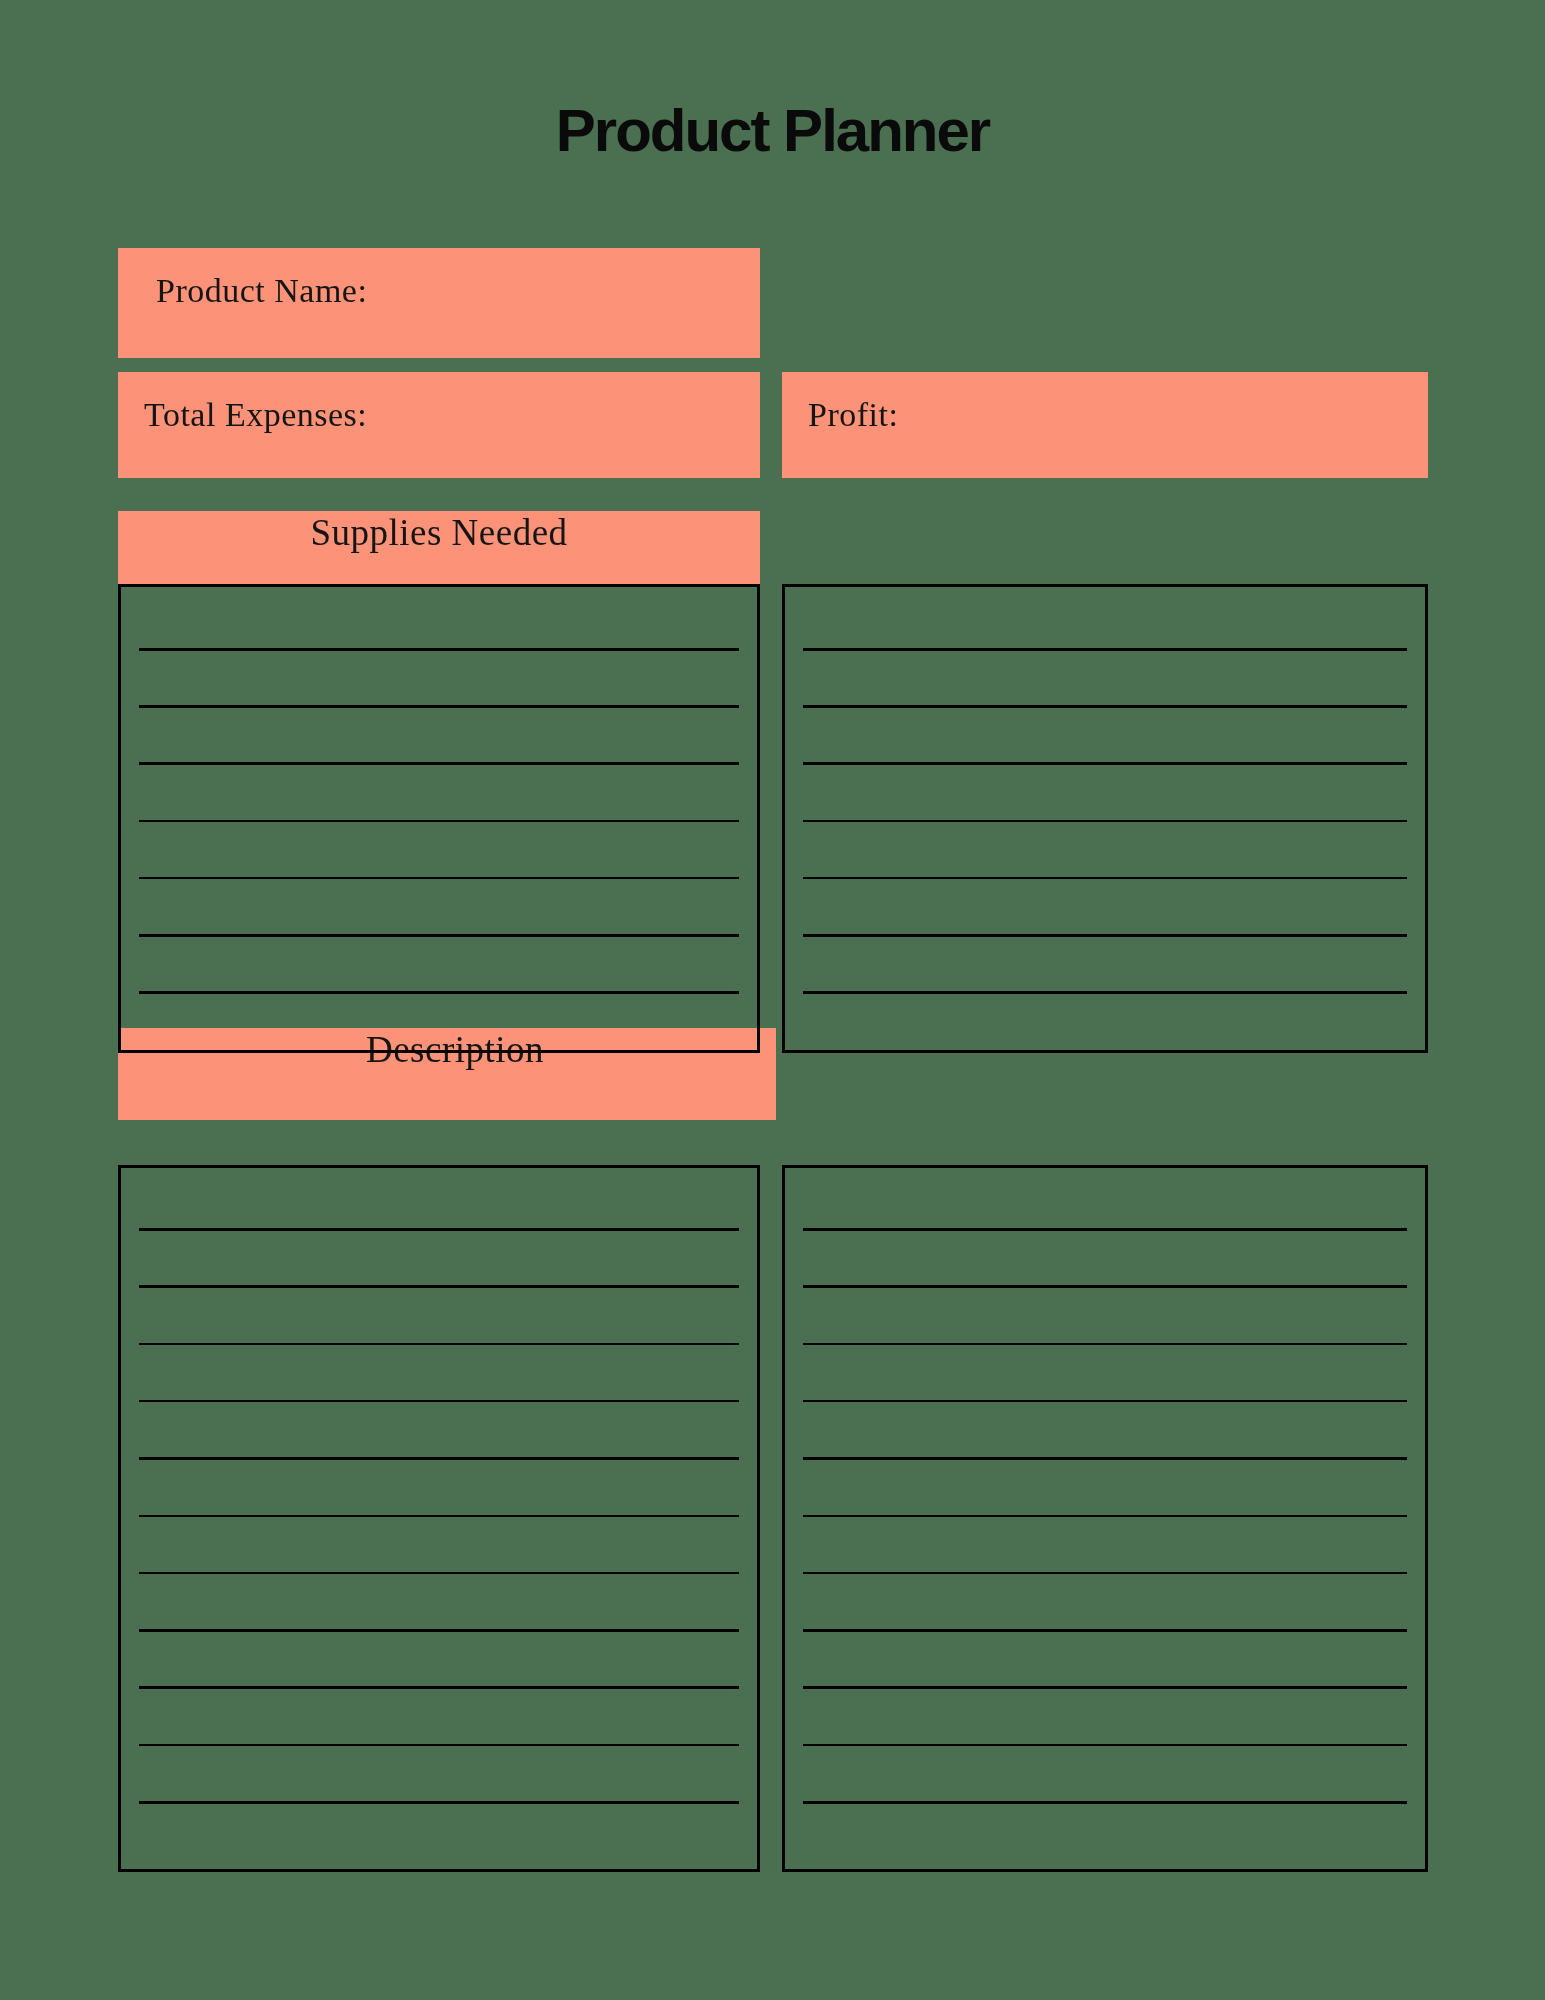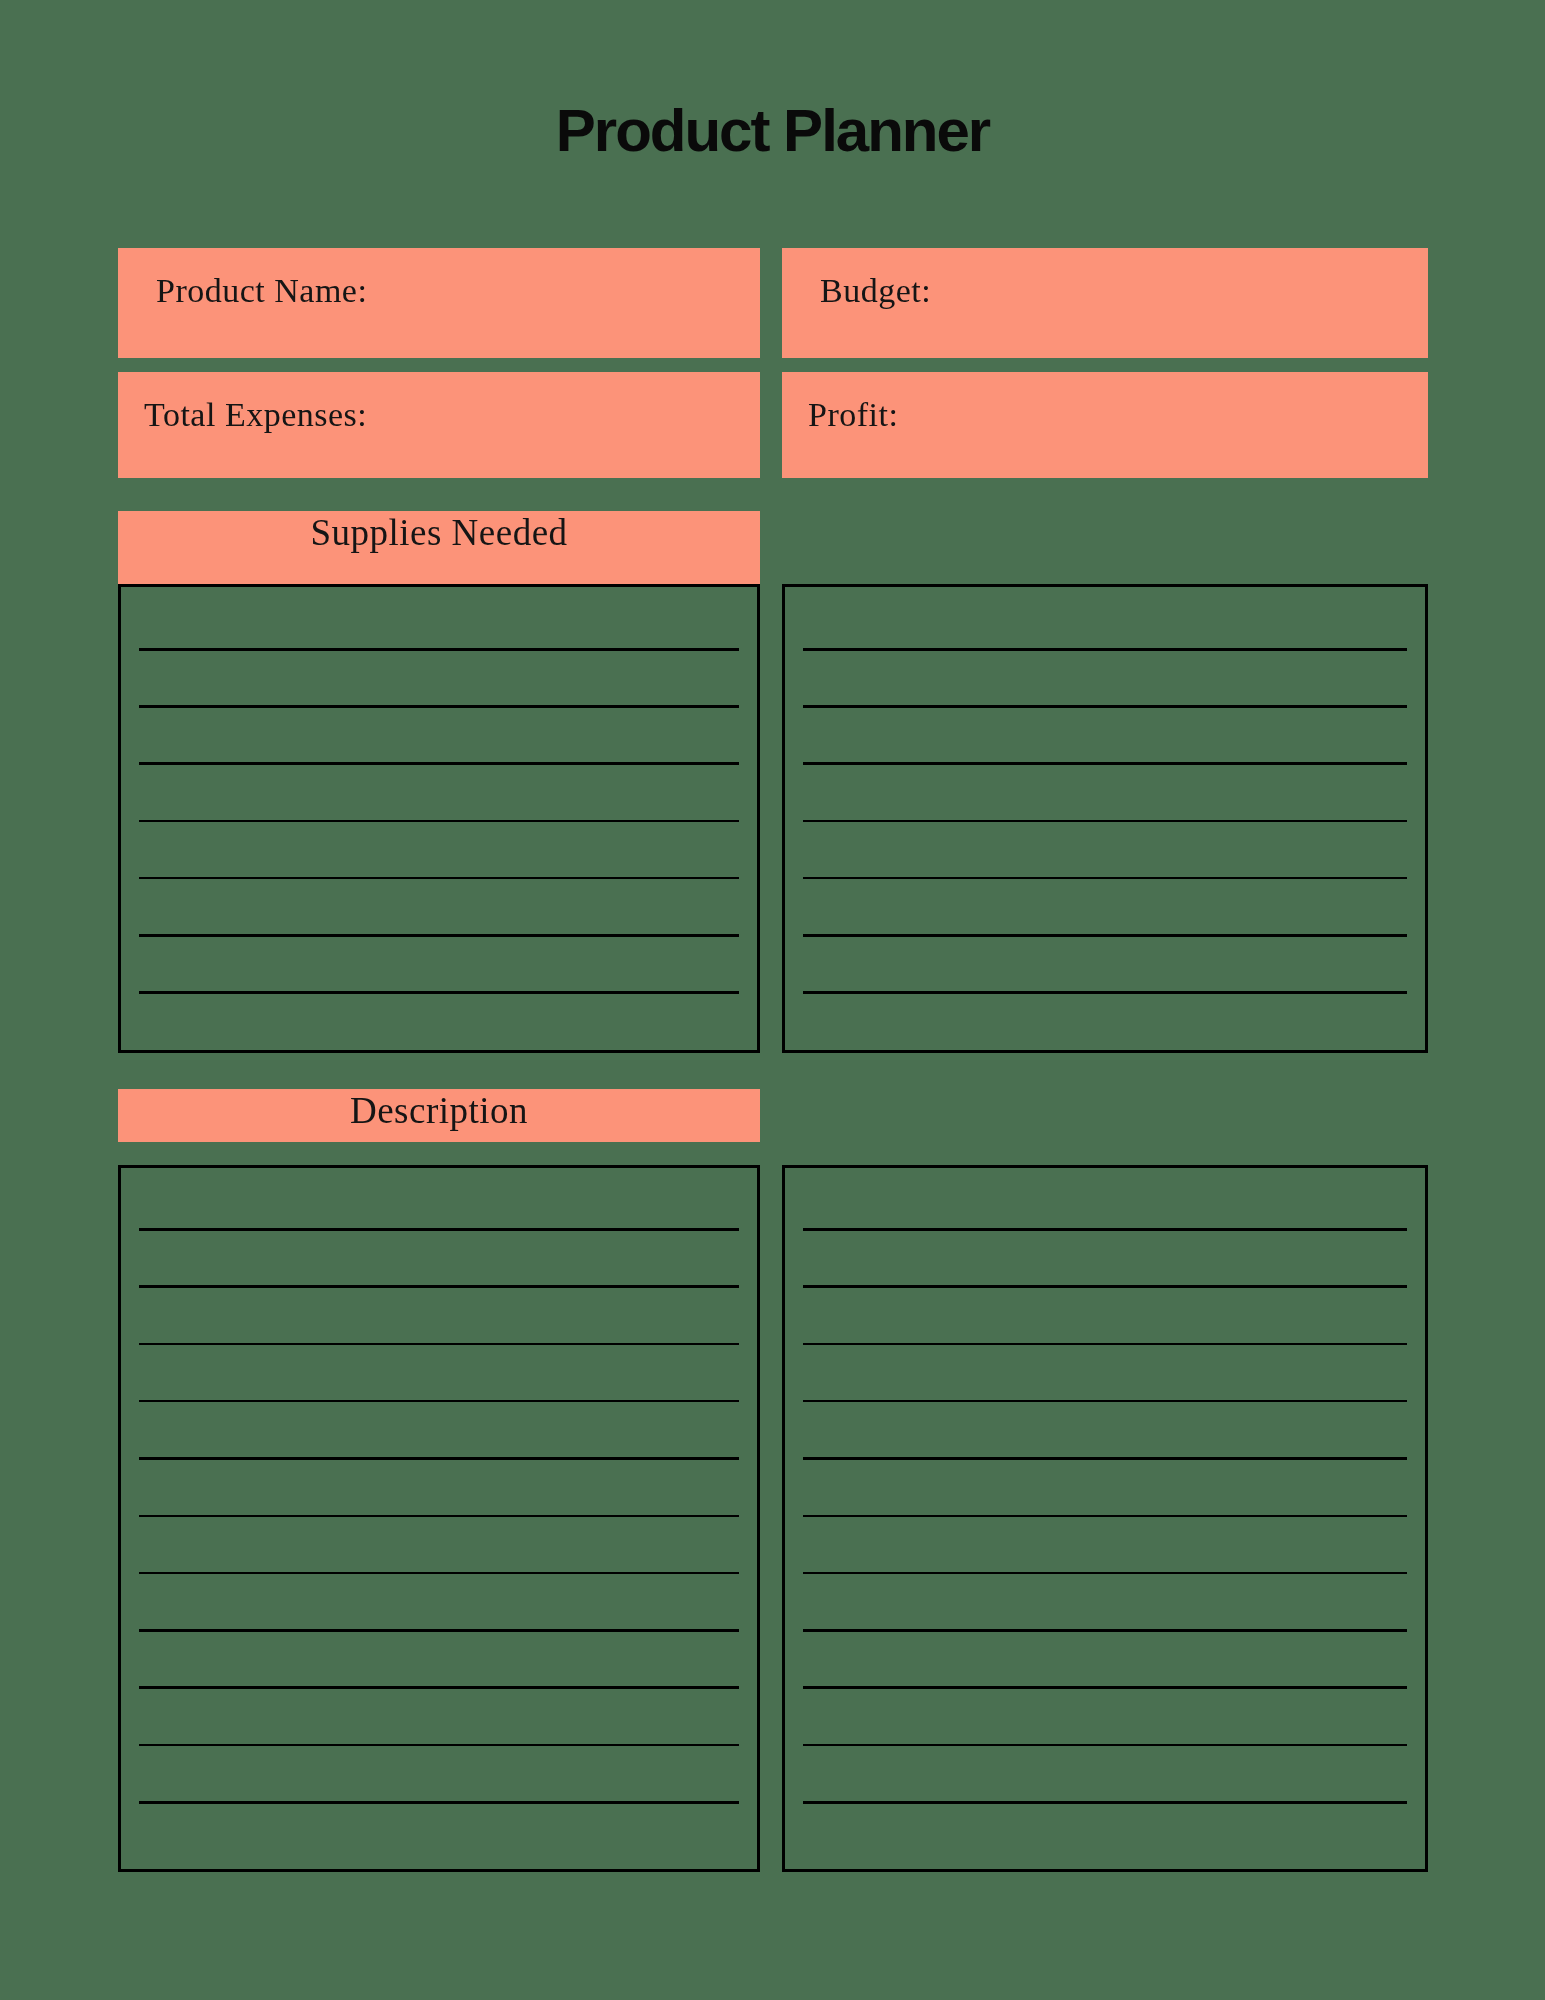--- a/index.html
+++ b/index.html
@@ -41,21 +41,21 @@
   
   .section-header{
     position:absolute;
     background:#FC9379;
     display:flex;align-items:flex-start;justify-content:center;
     font-size:37px;
     color:#151515;
     letter-spacing:0.5px;
   }
   .hdr1{top:511px;height:73px;}
-  .hdr2{top:1089px;height:53px;}
+  .hdr2{top:1028px;height:92px;padding-left:16px;}
   
   .ruled-box{
     position:absolute;
     box-sizing:border-box;
     border:3px solid #000;
     background:transparent;
   }
   .box1{top:584px;height:469px;}
   .box2{top:1165px;height:707px;}
   .rule{
@@ -67,23 +67,20 @@
 </style>
 </head>
 <body>
 
 <div class="page">
 
   <h1 class="title">Product Planner</h1>
 
   <div class="field-box col-l row1">
     <span class="field-label">Product Name:</span>
-  </div>
-  <div class="field-box col-r row1">
-    <span class="field-label">Budget:</span>
   </div>
   <div class="field-box col-l row2">
     <span class="field-label">Total Expenses:</span>
   </div>
   <div class="field-box col-r row2">
     <span class="field-label">Profit:</span>
   </div>
 
   <div class="section-header col-l hdr1">
     <span>Supplies Needed</span>

